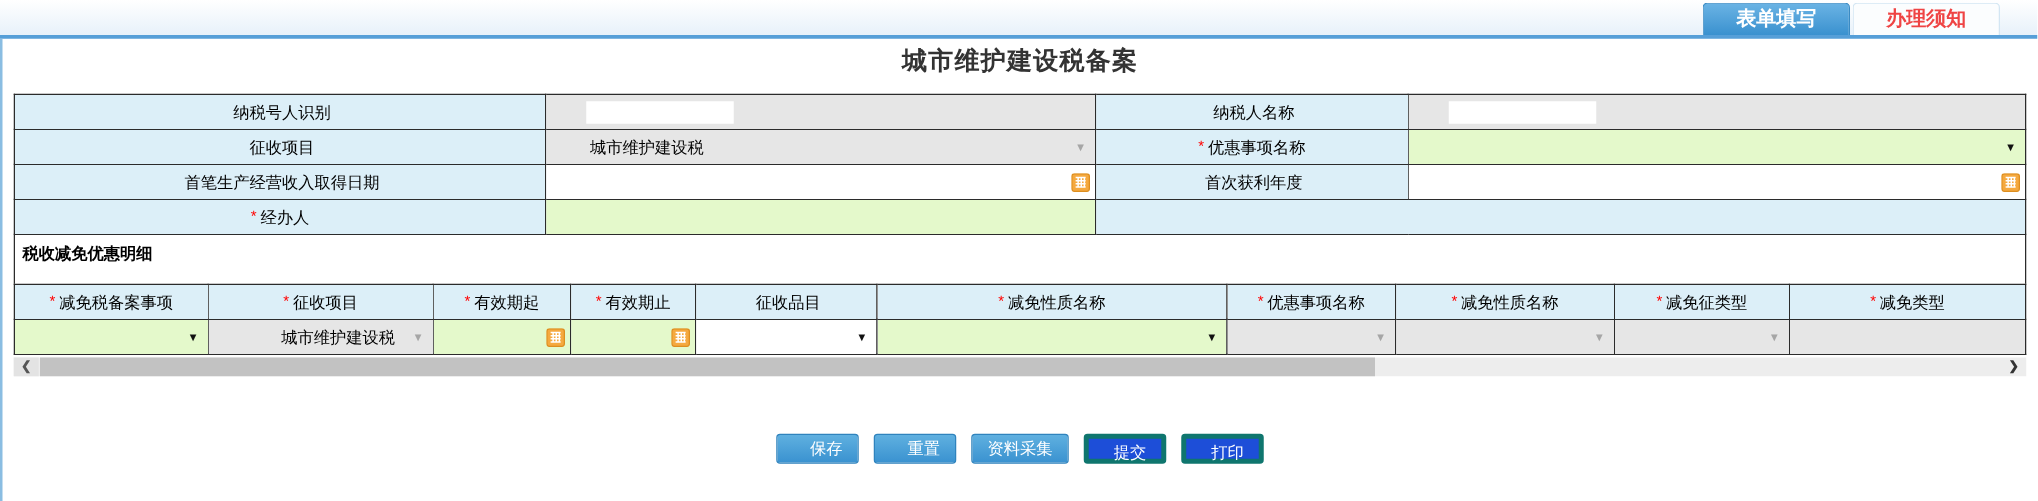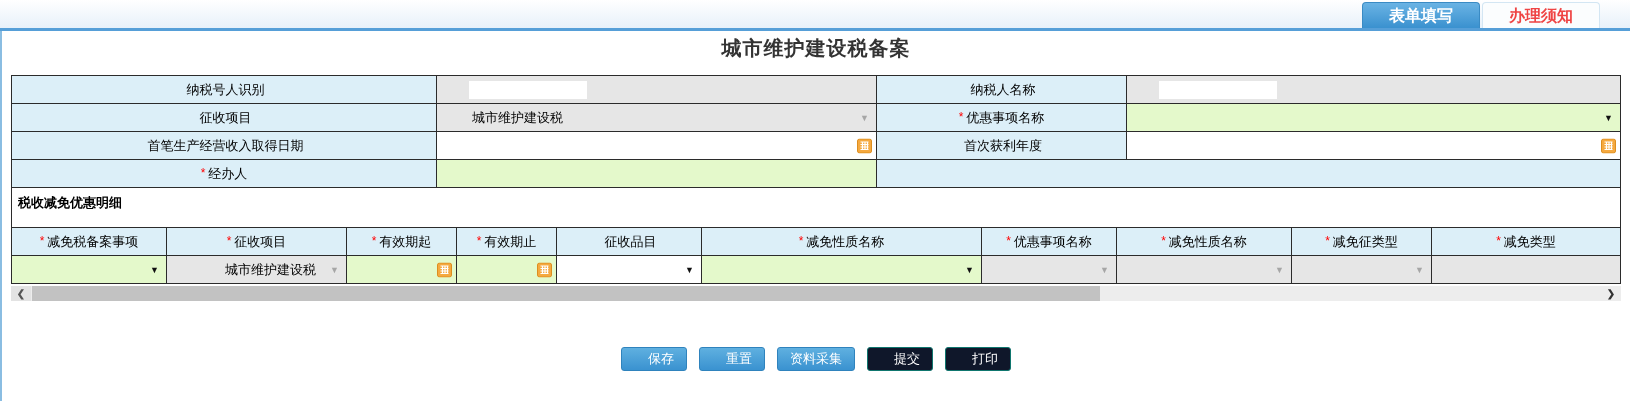--- a/index.html
+++ b/index.html
@@ -67,21 +67,21 @@
   .sb-btn.left { left:0; }
   .sb-btn.right { right:0; background:transparent; color:#333; }
   .sb-thumb { position:absolute; left:21px; top:0; width:1068px; height:15px; background:#c2c2c2; cursor:pointer; }
   
   .btn-row { display:flex; justify-content:center; gap:12px; margin-top:46px; }
   .btn {
     min-width:66px; height:24px; line-height:22px; padding:0 12px; text-align:right;
     color:#fff; font-size:13px; cursor:pointer; border-radius:3px;
     background:linear-gradient(#5fb0e0, #3a92d0); border:1px solid #2f83bd;
   }
-  .btn.disabled { background:#0f172a; border:1px solid #0f766e; cursor:default; }
+  .btn.disabled { background:#1d4ed8; border:4px solid #0f766e; cursor:default; }
 </style>
 </head>
 <body>
 
 <div class="tabbar">
   <div class="tab active">表单填写</div>
   <div class="tab inactive">办理须知</div>
 </div>
 <div class="blue-line"></div>
 

